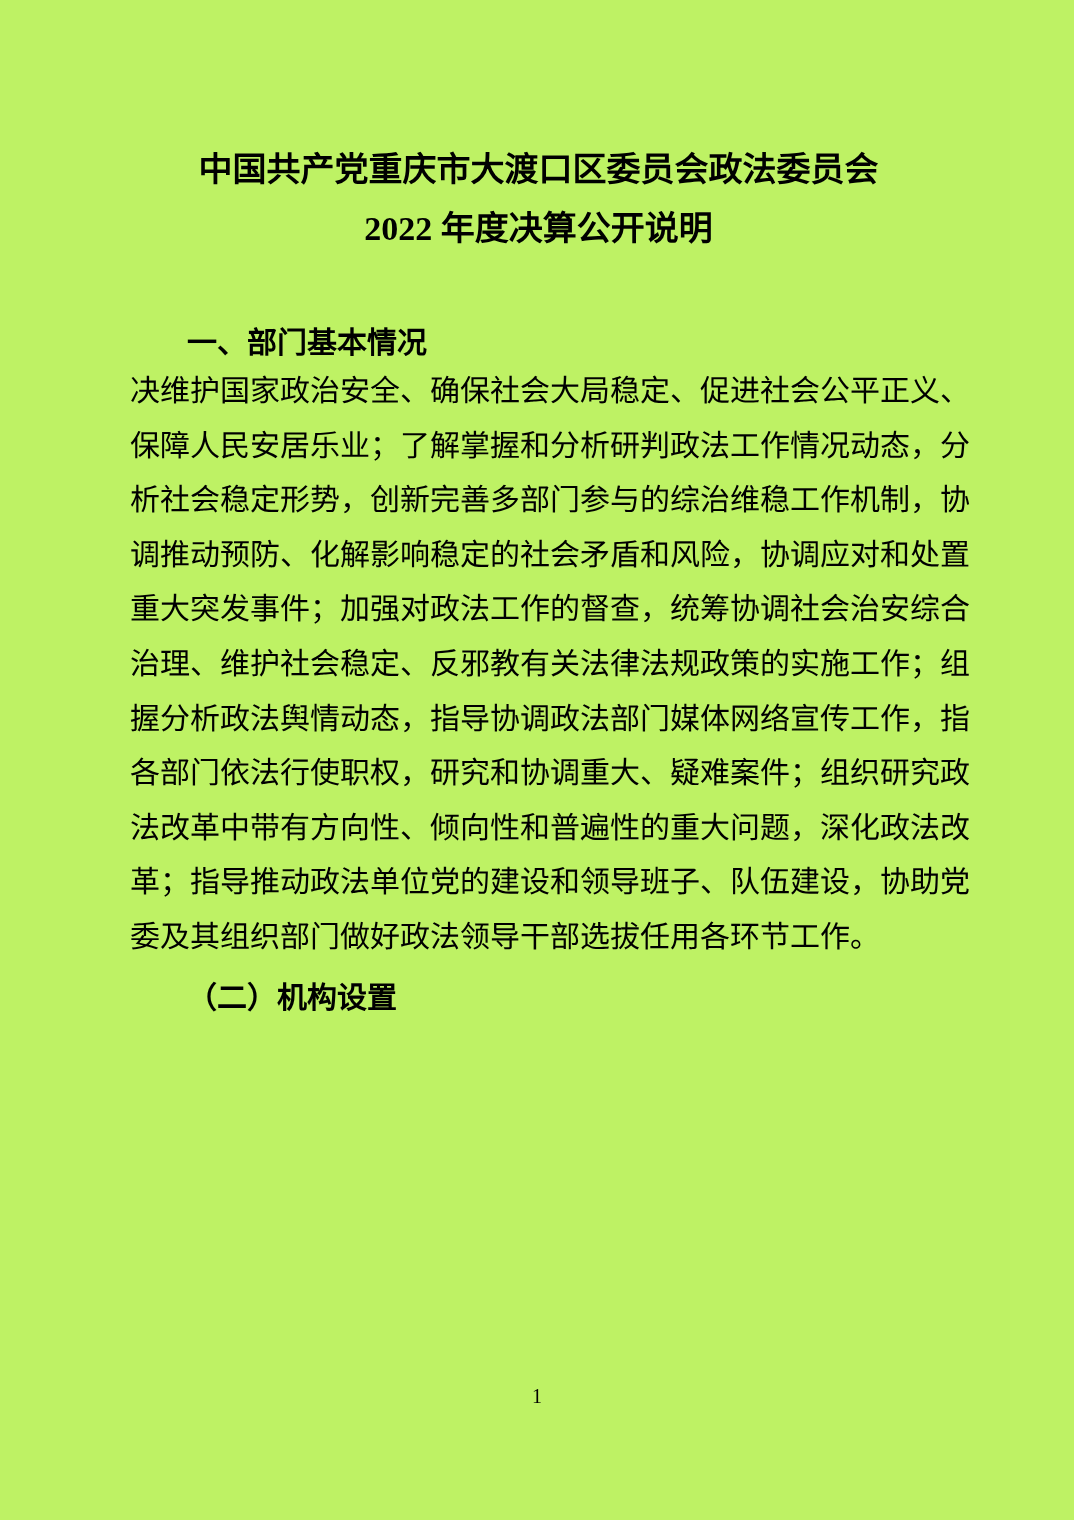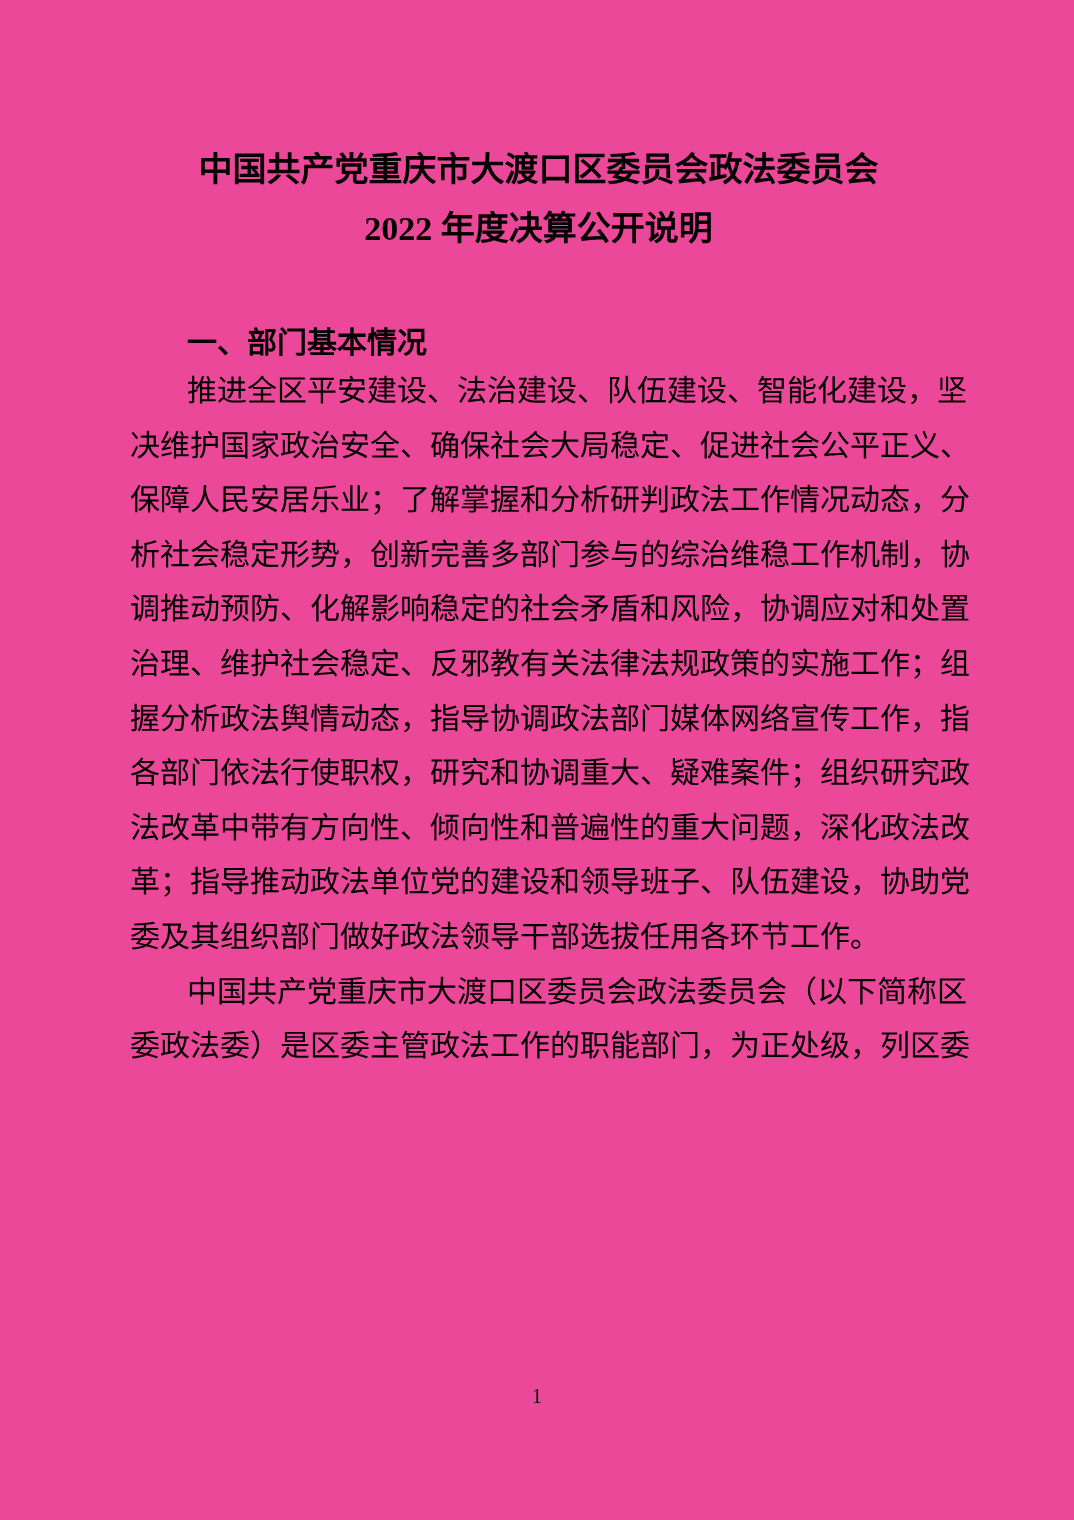--- a/index.html
+++ b/index.html
@@ -5,21 +5,21 @@
   * { margin: 0; padding: 0; box-sizing: border-box; }
 
   html, body {
     background: #ffffff;
   }
 
   .page {
     position: relative;
     width: 1074px;
     height: 1520px;
-    background: #ec4899;
+    background: #bef264;
     color: #000000;
     font-family: "Liberation Serif", "DejaVu Serif", serif;
     overflow: hidden;
   }
 
   .content {
     padding: 140px 127px 0 130px; 
   }
 
   
@@ -93,35 +93,32 @@
 
     <div class="doc-title">
       <div>中国共产党重庆市大渡口区委员会政法委员会</div>
       <div>2022 年度决算公开说明</div>
     </div>
 
     <div class="h-section">一、部门基本情况</div>
 
 
     <div class="para">
-      <div class="line first">推进全区平安建设、法治建设、队伍建设、智能化建设，坚</div>
       <div class="line">决维护国家政治安全、确保社会大局稳定、促进社会公平正义、</div>
       <div class="line">保障人民安居乐业；了解掌握和分析研判政法工作情况动态，分</div>
       <div class="line">析社会稳定形势，创新完善多部门参与的综治维稳工作机制，协</div>
       <div class="line">调推动预防、化解影响稳定的社会矛盾和风险，协调应对和处置</div>
+      <div class="line">重大突发事件；加强对政法工作的督查，统筹协调社会治安综合</div>
       <div class="line">治理、维护社会稳定、反邪教有关法律法规政策的实施工作；组</div>
       <div class="line">握分析政法舆情动态，指导协调政法部门媒体网络宣传工作，指</div>
       <div class="line">各部门依法行使职权，研究和协调重大、疑难案件；组织研究政</div>
       <div class="line">法改革中带有方向性、倾向性和普遍性的重大问题，深化政法改</div>
       <div class="line">革；指导推动政法单位党的建设和领导班子、队伍建设，协助党</div>
       <div class="line last">委及其组织部门做好政法领导干部选拔任用各环节工作。</div>
     </div>
 
+    <div class="h-sub h-sub2">（二）机构设置</div>
 
-    <div class="para">
-      <div class="line first">中国共产党重庆市大渡口区委员会政法委员会（以下简称区</div>
-      <div class="line">委政法委）是区委主管政法工作的职能部门，为正处级，列区委</div>
-    </div>
 
   </div>
 
   <div class="page-number">1</div>
 </div>
 
 </body></html>

